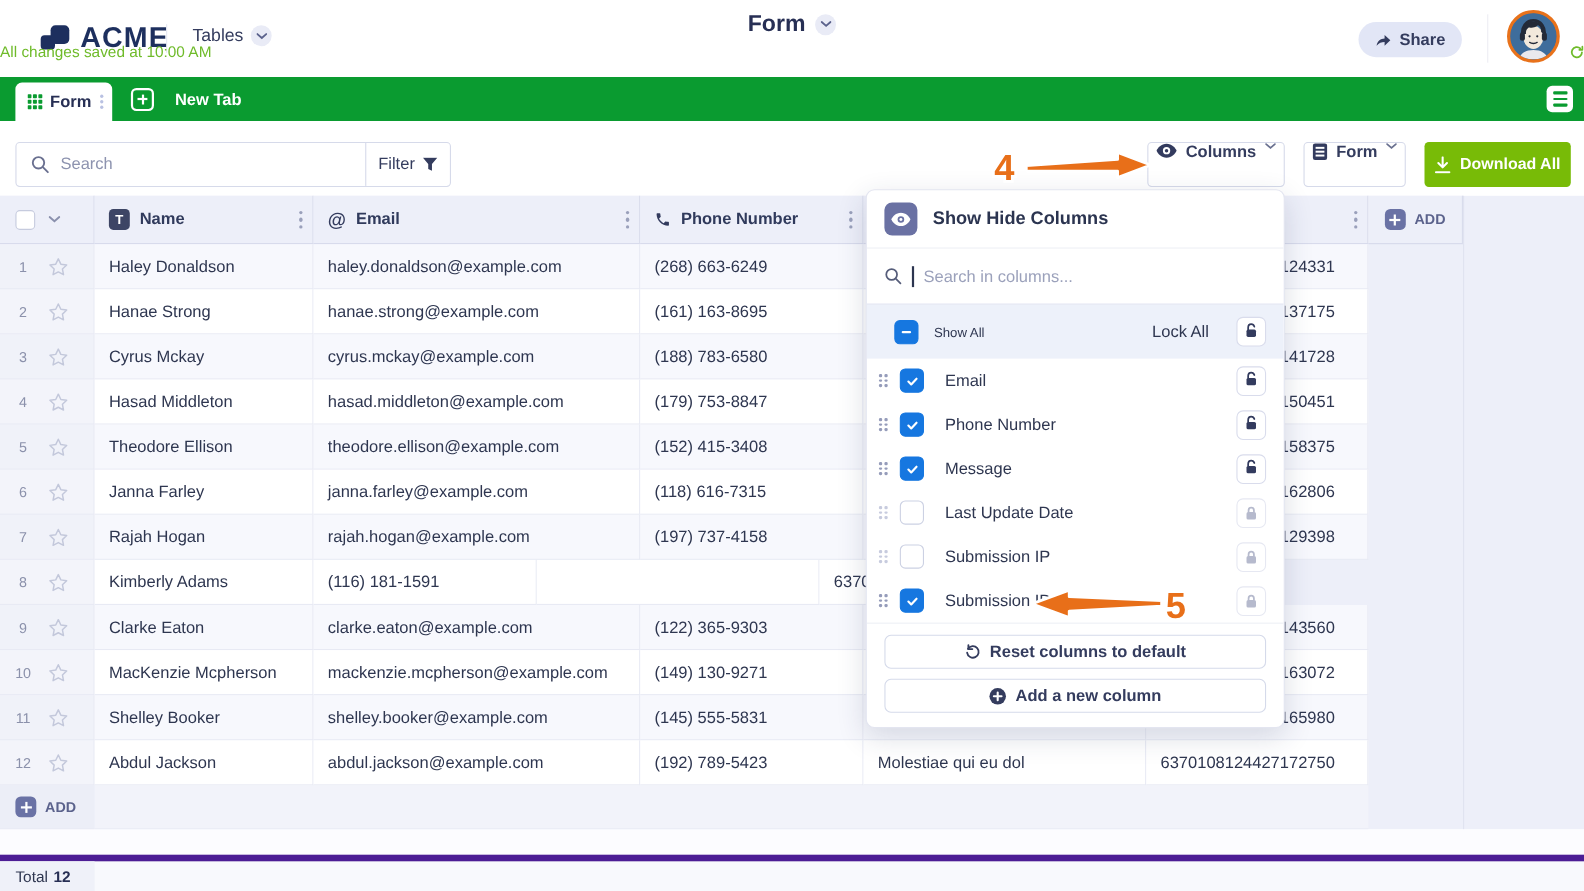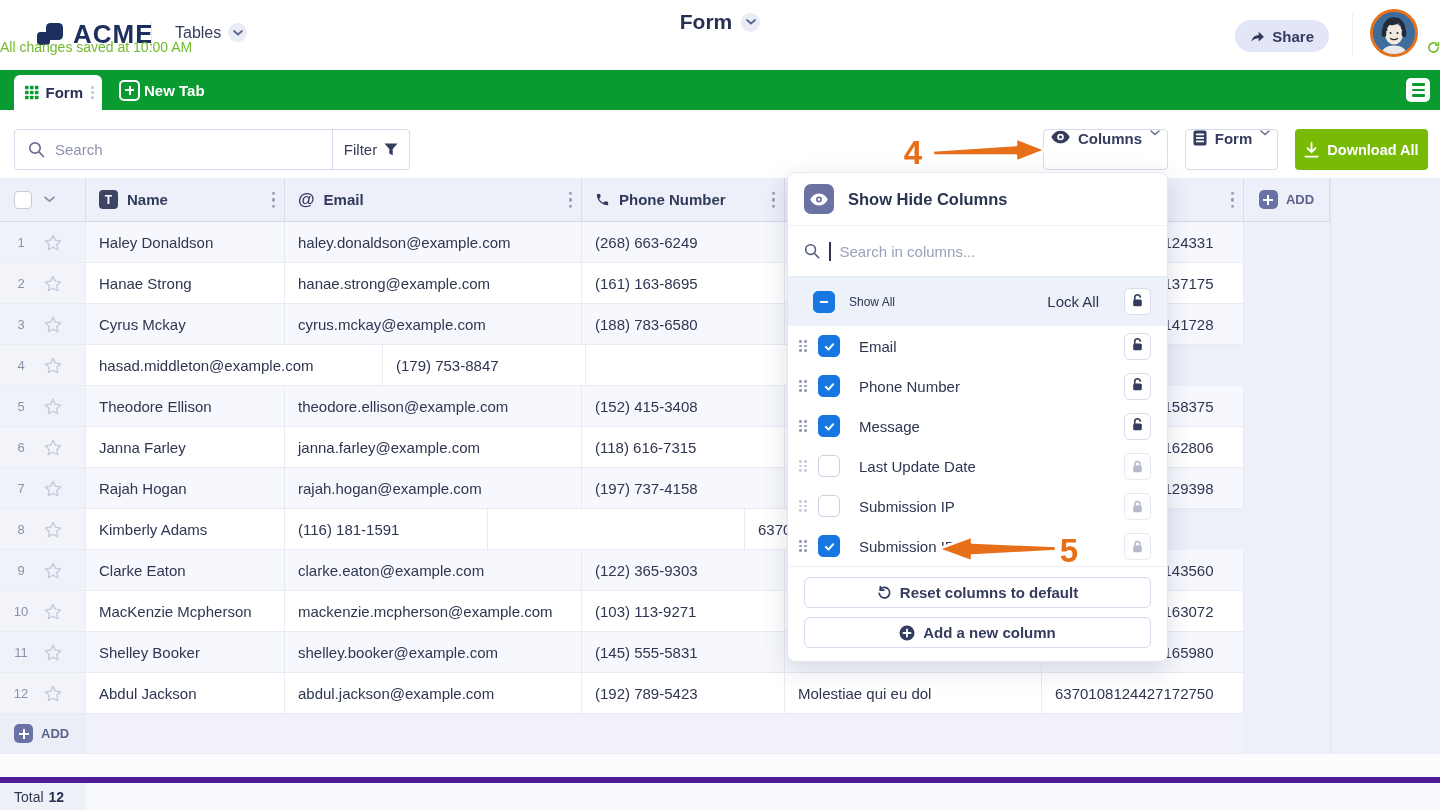--- a/index.html
+++ b/index.html
@@ -27,21 +27,21 @@
   .avatar { position:absolute; right:22px; top:9px; width:48px; height:48px; border-radius:50%;
             border:3px solid #e8721b; overflow:hidden; background:#3e6d9c; cursor:pointer; }
 
   
   .tab-bar { position:absolute; left:0; top:70px; width:1440px; height:40px; background:#0a9b30; }
   .tab-active { position:absolute; left:14px; top:5px; width:88px; height:35px; background:#fff;
                 border-radius:6px 6px 0 0; display:flex; align-items:center; padding:0 8px 0 11px; gap:7px; cursor:pointer; }
   .tab-active .lbl { font-size:15px; font-weight:bold; color:#272f54; }
   .tab-kebab { display:flex; flex-direction:column; gap:2px; margin-left:1px; }
   .tab-kebab i { width:3px; height:3px; border-radius:50%; background:#b9c1e2; }
-  .new-tab { position:absolute; left:119px; top:0; height:40px; display:flex; align-items:center; gap:4px;
+  .new-tab { position:absolute; left:119px; top:0; height:40px; display:flex; align-items:center; gap:19px;
              cursor:pointer; background:none; border:none; }
   .new-tab .plus-box { width:21px; height:21px; border:2px solid #fff; border-radius:5px; position:relative; }
   .new-tab .plus-box:before, .new-tab .plus-box:after { content:""; position:absolute; background:#fff; }
   .new-tab .plus-box:before { left:4px; top:7.5px; width:9px; height:2px; }
   .new-tab .plus-box:after { left:7.5px; top:4px; width:2px; height:9px; }
   .new-tab .lbl { font-size:15px; font-weight:bold; color:#fff; }
   .bar-menu { position:absolute; right:10px; top:8px; width:24px; height:24px; background:#fff;
               border-radius:5px; display:flex; flex-direction:column; justify-content:center;
               align-items:center; gap:3px; cursor:pointer; border:none; }
   .bar-menu i { width:13px; height:2.5px; background:#0a9b30; border-radius:1px; }
@@ -401,20 +401,21 @@
 
       <div class="trow">
         <div class="cell c0">
           <span class="rownum">4</span>
           <span class="star">
             <svg width="18" height="17" viewBox="0 0 20 19">
               <path d="M10 1.5l2.6 5.4 5.9.8-4.3 4.1 1.1 5.8L10 14.8l-5.3 2.8 1.1-5.8L1.5 7.7l5.9-.8z" fill="none" stroke="#c3c8db" stroke-width="1.5" stroke-linejoin="round"></path>
             </svg>
           </span>
         </div>
+        <div class="cell c1 txt">Hasad Middleton</div>
         <div class="cell c2 txt">hasad.middleton@example.com</div>
         <div class="cell c3 txt">(179) 753-8847</div>
         <div class="cell c4 txt"></div>
         <div class="cell c5 txt">6370108124427150451</div>
       </div>
 
       <div class="trow">
         <div class="cell c0">
           <span class="rownum">5</span>
           <span class="star">
@@ -497,21 +498,21 @@
         <div class="cell c0">
           <span class="rownum">10</span>
           <span class="star">
             <svg width="18" height="17" viewBox="0 0 20 19">
               <path d="M10 1.5l2.6 5.4 5.9.8-4.3 4.1 1.1 5.8L10 14.8l-5.3 2.8 1.1-5.8L1.5 7.7l5.9-.8z" fill="none" stroke="#c3c8db" stroke-width="1.5" stroke-linejoin="round"></path>
             </svg>
           </span>
         </div>
         <div class="cell c1 txt">MacKenzie Mcpherson</div>
         <div class="cell c2 txt">mackenzie.mcpherson@example.com</div>
-        <div class="cell c3 txt">(103) 113-9271</div>
+        <div class="cell c3 txt">(149) 130-9271</div>
         <div class="cell c4 txt"></div>
         <div class="cell c5 txt">6370108124427163072</div>
       </div>
 
       <div class="trow">
         <div class="cell c0">
           <span class="rownum">11</span>
           <span class="star">
             <svg width="18" height="17" viewBox="0 0 20 19">
               <path d="M10 1.5l2.6 5.4 5.9.8-4.3 4.1 1.1 5.8L10 14.8l-5.3 2.8 1.1-5.8L1.5 7.7l5.9-.8z" fill="none" stroke="#c3c8db" stroke-width="1.5" stroke-linejoin="round"></path>

